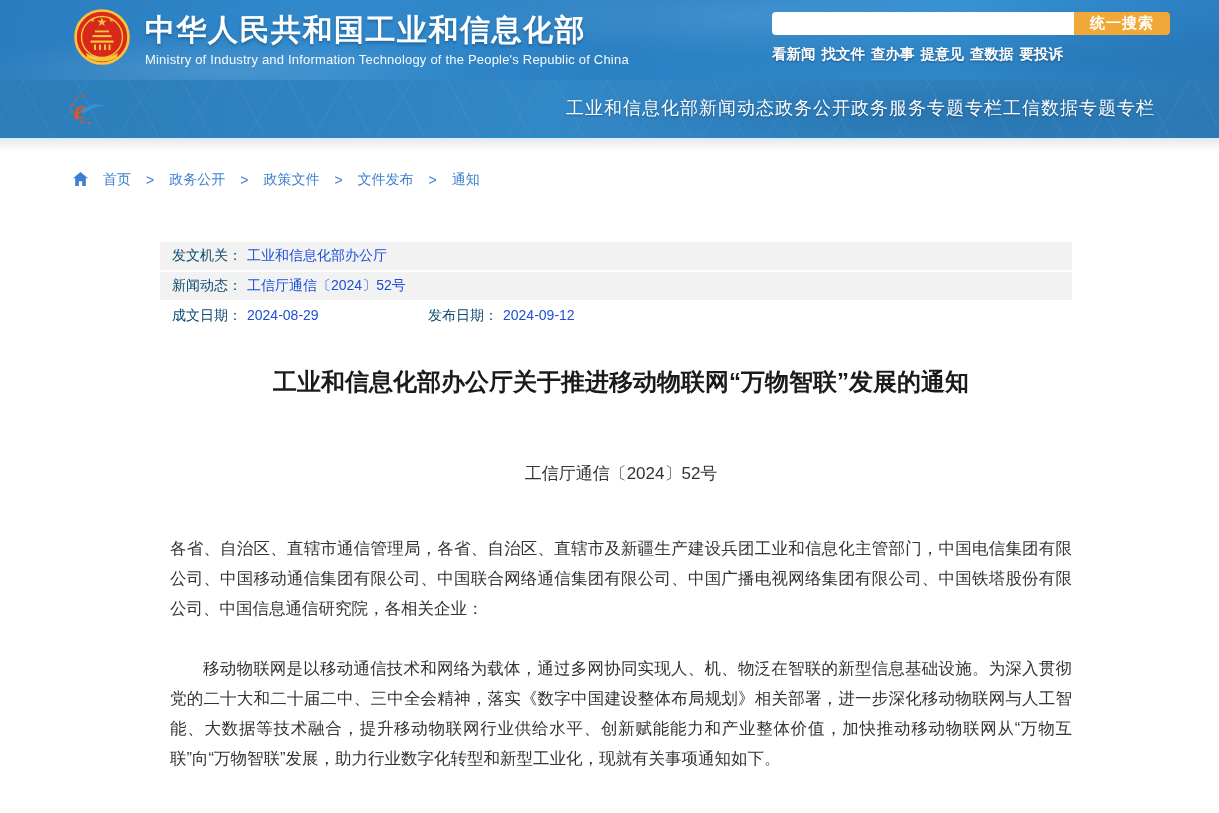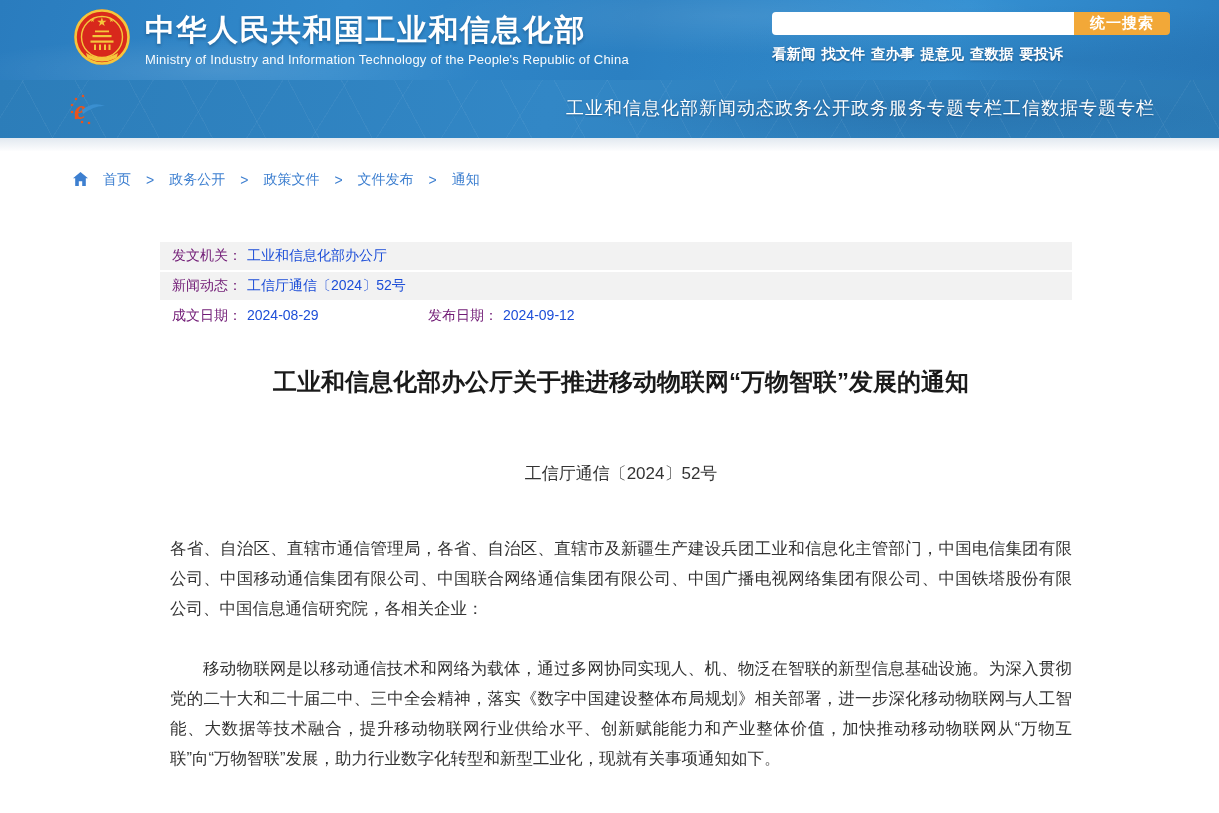--- a/index.html
+++ b/index.html
@@ -54,21 +54,21 @@
 
   
   .article { width:902px; margin:53px 0 0 170px; }
 
   .meta-table { margin-left:-10px; width:912px; }
   .meta-row { display:flex; align-items:center; height:28px; margin-bottom:2px;
     padding-left:12px; font-size:14px; color:#4d4d4d; }
   .meta-row.gray { background:#f2f2f2; }
   .meta-cell { white-space:nowrap; }
   .meta-cell.fixed { width:256px; }
-  .meta-label { color:#701a75; }
+  .meta-label { color:#0c4a6e; }
   .meta-value { color:#1d4ed8; margin-left:5px; }
 
   .doc-title { margin-top:36px; text-align:center; font-size:24px; line-height:32px;
     font-weight:700; color:#1a1a1a; }
   .doc-number { margin-top:64px; text-align:center; font-size:17px; color:#333; }
   .doc-body { margin-top:48px; font-size:16.5px; line-height:30px; color:#333; text-align:justify; }
   .doc-body p { margin-bottom:30px; }
   .doc-body p.indent { text-indent:2em; }
 </style>
 </head>

